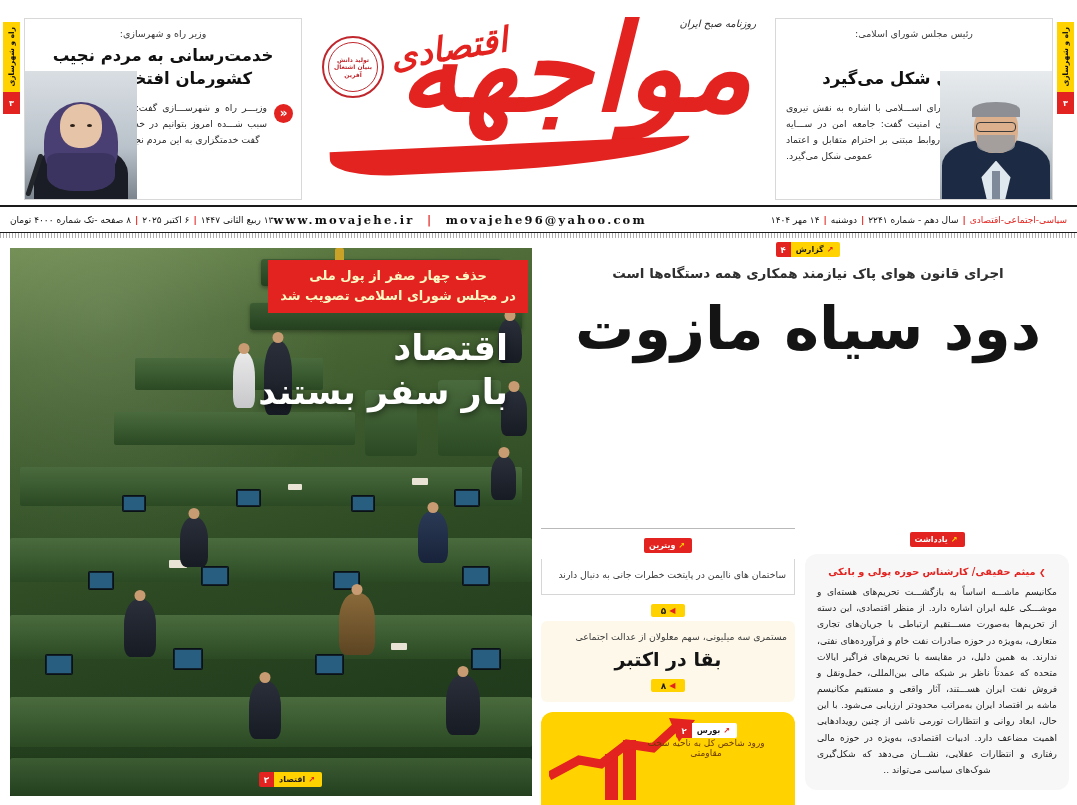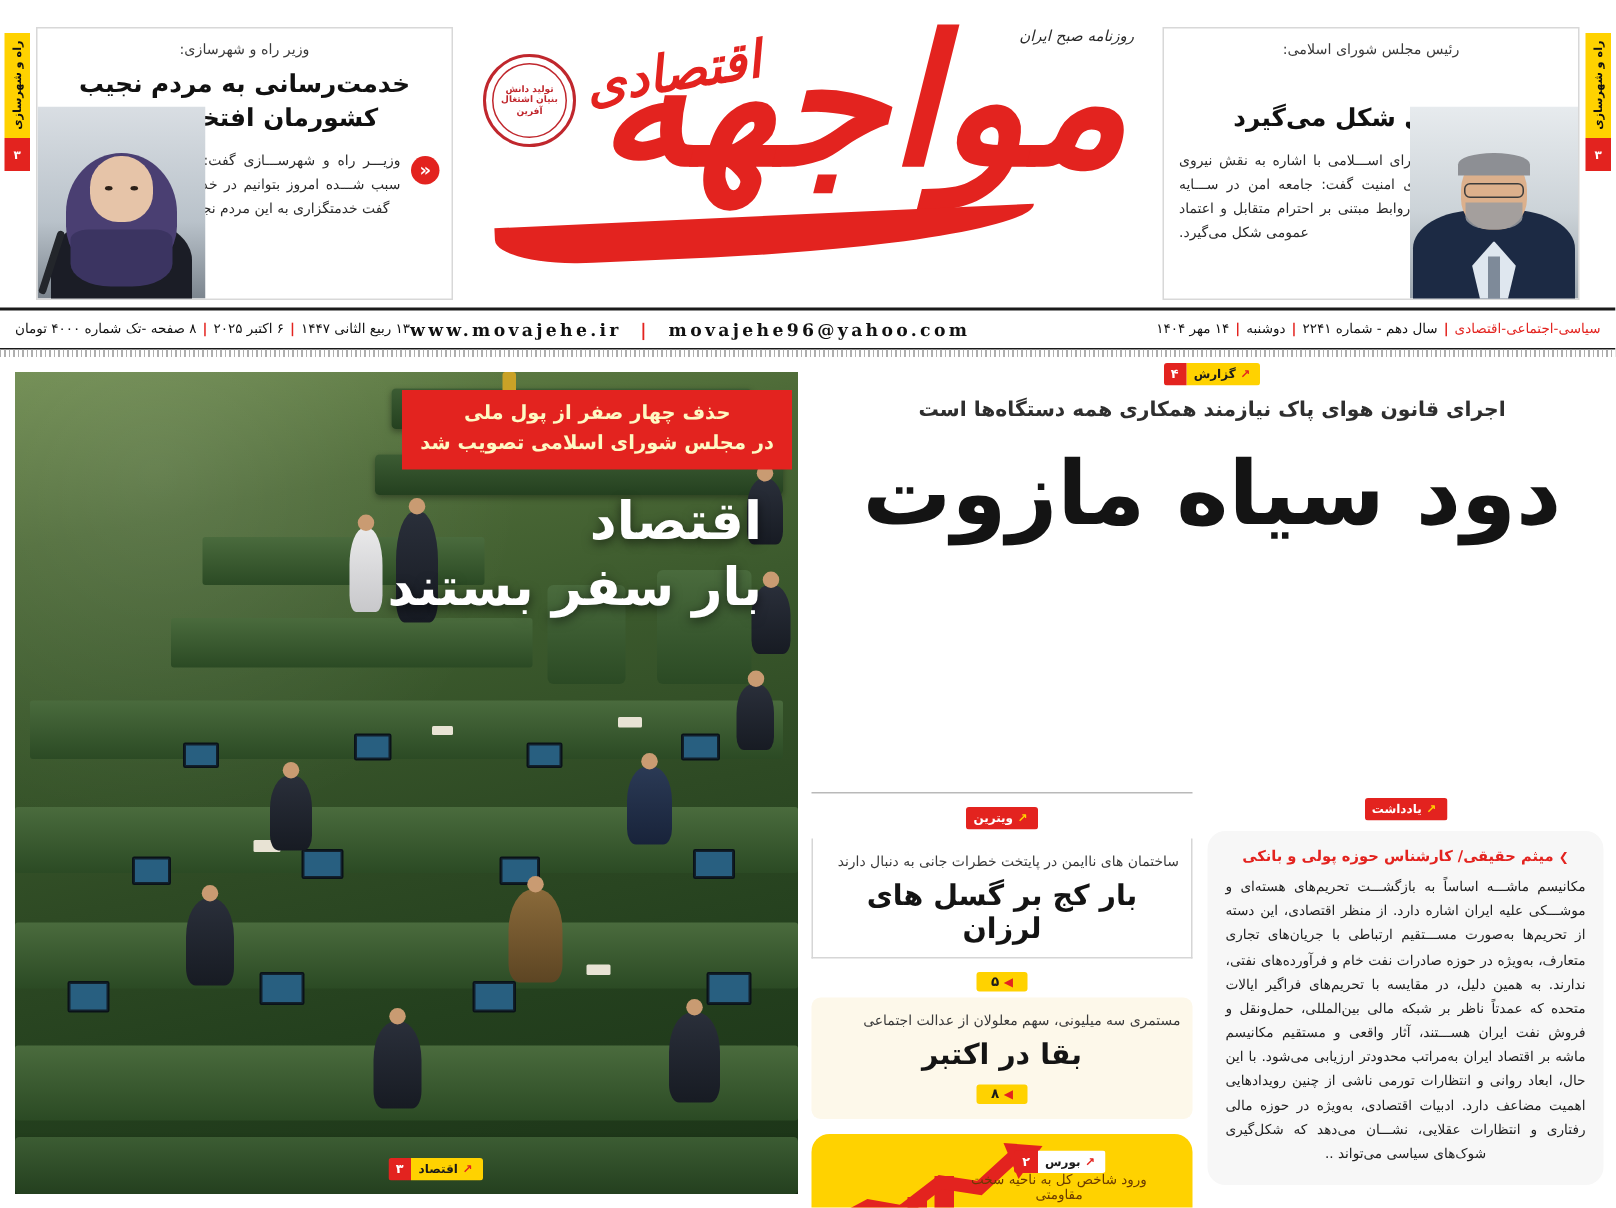--- a/index.html
+++ b/index.html
@@ -451,21 +451,20 @@
       <span class="badge red">
         <span class="b-label">
           <span class="b-arrow">↗</span>
           <span>ویترین</span>
         </span>
       </span>
     </div>
 
     <div class="vit-card">
       <div class="vit-kicker">ساختمان های ناایمن در پایتخت  خطرات جانی به دنبال دارند</div>
-      <div class="vit-title">بار کج بر گسل های لرزان</div>
     </div>
     <div class="pagetag-wrap">
       <span class="pagetag">
         <span class="pt-arrow">◀</span>
         <span>۵</span>
       </span>
     </div>
 
     <div class="vit-soft">
       <div class="vit-kicker">مستمری سه میلیونی، سهم معلولان از عدالت اجتماعی</div>

